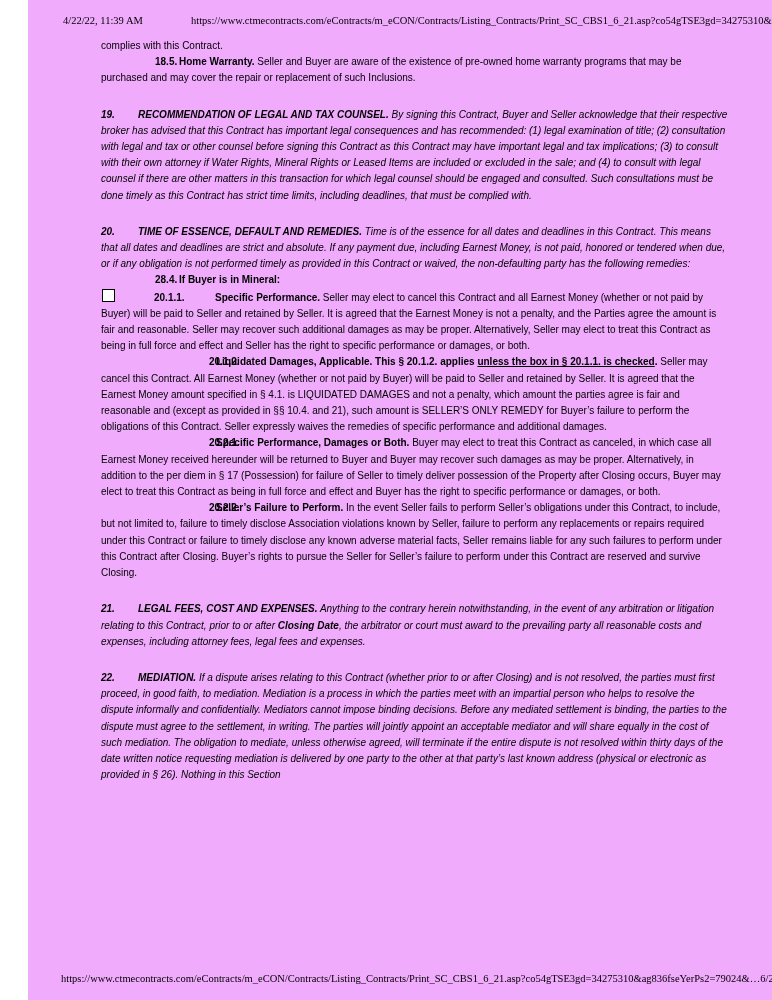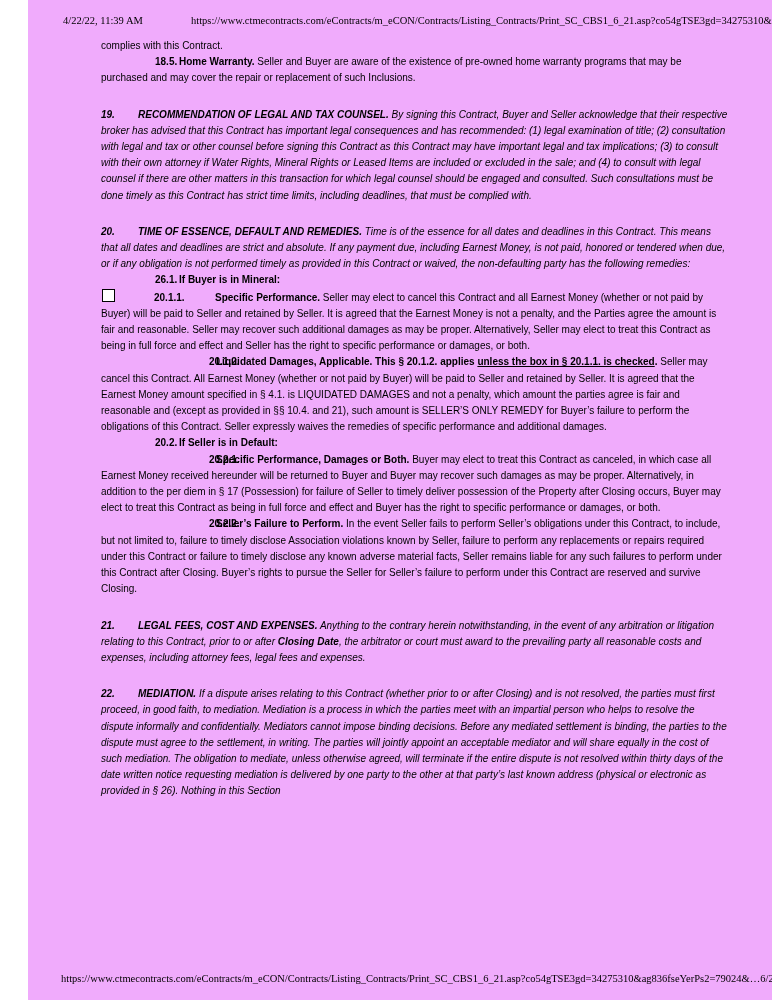--- a/index.html
+++ b/index.html
@@ -74,27 +74,26 @@
   <div class="doc-body">
 
     <p class="p"><span>complies with this Contract.</span></p>
 
     <p class="p ind2"><span class="b num2">18.5.</span><span class="b">Home Warranty.</span><span> Seller and Buyer are aware of the existence of pre-owned home warranty programs that may be purchased and may cover the repair or replacement of such Inclusions.</span></p>
 
     <p class="p sec"><span class="b num1">19.</span><span class="b">RECOMMENDATION OF LEGAL AND TAX COUNSEL.</span><span> By signing this Contract, Buyer and Seller acknowledge that their respective broker has advised that this Contract has important legal consequences and has recommended: (1) legal examination of title; (2) consultation with legal and tax or other counsel before signing this Contract as this Contract may have important legal and tax implications; (3) to consult with their own attorney if Water Rights, Mineral Rights or Leased Items are included or excluded in the sale; and (4) to consult with legal counsel if there are other matters in this transaction for which legal counsel should be engaged and consulted. Such consultations must be done timely as this Contract has strict time limits, including deadlines, that must be complied with.</span></p>
 
     <p class="p sec"><span class="b num1">20.</span><span class="b">TIME OF ESSENCE, DEFAULT AND REMEDIES.</span><span> Time is of the essence for all dates and deadlines in this Contract. This means that all dates and deadlines are strict and absolute. If any payment due, including Earnest Money, is not paid, honored or tendered when due, or if any obligation is not performed timely as provided in this Contract or waived, the non-defaulting party has the following remedies:</span></p>
 
-    <p class="p ind2"><span class="b num2">26.1.</span><span class="b">If Buyer is in Mineral:</span></p>
+    <p class="p ind2"><span class="b num2">28.4.</span><span class="b">If Buyer is in Mineral:</span></p>
 
     <p class="p"><span class="checkbox"></span><span class="cbgap"></span><span class="b num3">20.1.1.</span><span class="b">Specific Performance.</span><span> Seller may elect to cancel this Contract and all Earnest Money (whether or not paid by Buyer) will be paid to Seller and retained by Seller. It is agreed that the Earnest Money is not a penalty, and the Parties agree the amount is fair and reasonable. Seller may recover such additional damages as may be proper. Alternatively, Seller may elect to treat this Contract as being in full force and effect and Seller has the right to specific performance or damages, or both.</span></p>
 
     <p class="p ind3"><span class="b num3">20.1.2.</span><span class="b">Liquidated Damages, Applicable. This § 20.1.2. applies </span><span class="b u">unless the box in § 20.1.1. is checked</span><span class="b">.</span><span> Seller may cancel this Contract. All Earnest Money (whether or not paid by Buyer) will be paid to Seller and retained by Seller. It is agreed that the Earnest Money amount specified in § 4.1. is LIQUIDATED DAMAGES and not a penalty, which amount the parties agree is fair and reasonable and (except as provided in §§ 10.4. and 21), such amount is SELLER’S ONLY REMEDY for Buyer’s failure to perform the obligations of this Contract. Seller expressly waives the remedies of specific performance and additional damages.</span></p>
 
-    <p class="p ind2"><span class="b num2">20.2.</span><span class="b">If Seller is in Default:</span></p>
 
     <p class="p ind3"><span class="b num3">20.2.1.</span><span class="b">Specific Performance, Damages or Both.</span><span> Buyer may elect to treat this Contract as canceled, in which case all Earnest Money received hereunder will be returned to Buyer and Buyer may recover such damages as may be proper. Alternatively, in addition to the per diem in § 17 (Possession) for failure of Seller to timely deliver possession of the Property after Closing occurs, Buyer may elect to treat this Contract as being in full force and effect and Buyer has the right to specific performance or damages, or both.</span></p>
 
     <p class="p ind3"><span class="b num3">20.2.2.</span><span class="b">Seller’s Failure to Perform.</span><span> In the event Seller fails to perform Seller’s obligations under this Contract, to include, but not limited to, failure to timely disclose Association violations known by Seller, failure to perform any replacements or repairs required under this Contract or failure to timely disclose any known adverse material facts, Seller remains liable for any such failures to perform under this Contract after Closing. Buyer’s rights to pursue the Seller for Seller’s failure to perform under this Contract are reserved and survive Closing.</span></p>
 
     <p class="p sec"><span class="b num1">21.</span><span class="b">LEGAL FEES, COST AND EXPENSES.</span><span> Anything to the contrary herein notwithstanding, in the event of any arbitration or litigation relating to this Contract, prior to or after </span><span class="b">Closing Date</span><span>, the arbitrator or court must award to the prevailing party all reasonable costs and expenses, including attorney fees, legal fees and expenses.</span></p>
 
     <p class="p sec"><span class="b num1">22.</span><span class="b">MEDIATION.</span><span> If a dispute arises relating to this Contract (whether prior to or after Closing) and is not resolved, the parties must first proceed, in good faith, to mediation. Mediation is a process in which the parties meet with an impartial person who helps to resolve the dispute informally and confidentially. Mediators cannot impose binding decisions. Before any mediated settlement is binding, the parties to the dispute must agree to the settlement, in writing. The parties will jointly appoint an acceptable mediator and will share equally in the cost of such mediation. The obligation to mediate, unless otherwise agreed, will terminate if the entire dispute is not resolved within thirty days of the date written notice requesting mediation is delivered by one party to the other at that party’s last known address (physical or electronic as provided in § 26). Nothing in this Section</span></p>
 
   </div>

